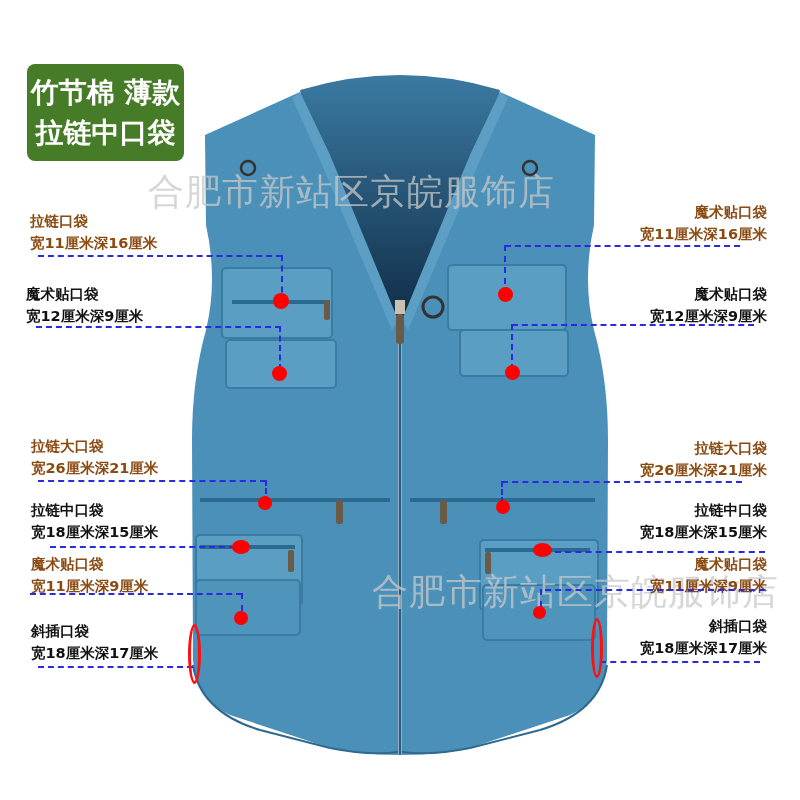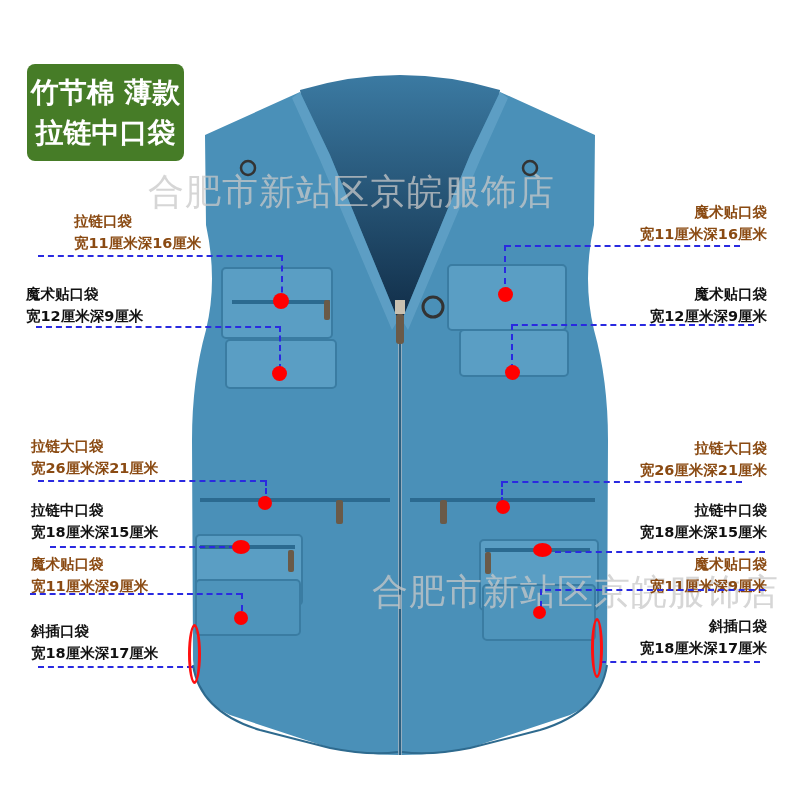--- a/index.html
+++ b/index.html
@@ -87,21 +87,21 @@
 </svg>
 
 <div class="watermark" style="left:148px; top:168px;">合肥市新站区京皖服饰店</div>
 <div class="watermark" style="left:372px; top:568px;">合肥市新站区京皖服饰店</div>
 
 <div class="badge">
   <div>竹节棉 薄款</div>
   <div>拉链中口袋</div>
 </div>
 
-<div class="label left brown" style="left:30px; top:210px;margin-left:44px;">
+<div class="label left brown" style="left:30px; top:210px;">
   <div>拉链口袋</div>
   <div>宽11厘米深16厘米</div>
 </div>
 <div class="label left black" style="left:26px; top:283px;">
   <div>魔术贴口袋</div>
   <div>宽12厘米深9厘米</div>
 </div>
 <div class="label left brown" style="left:31px; top:435px;">
   <div>拉链大口袋</div>
   <div>宽26厘米深21厘米</div>

